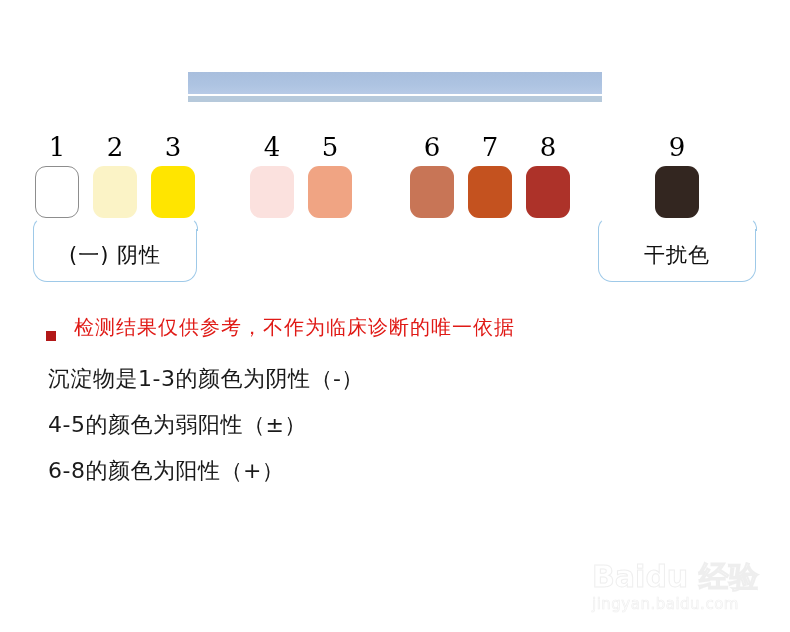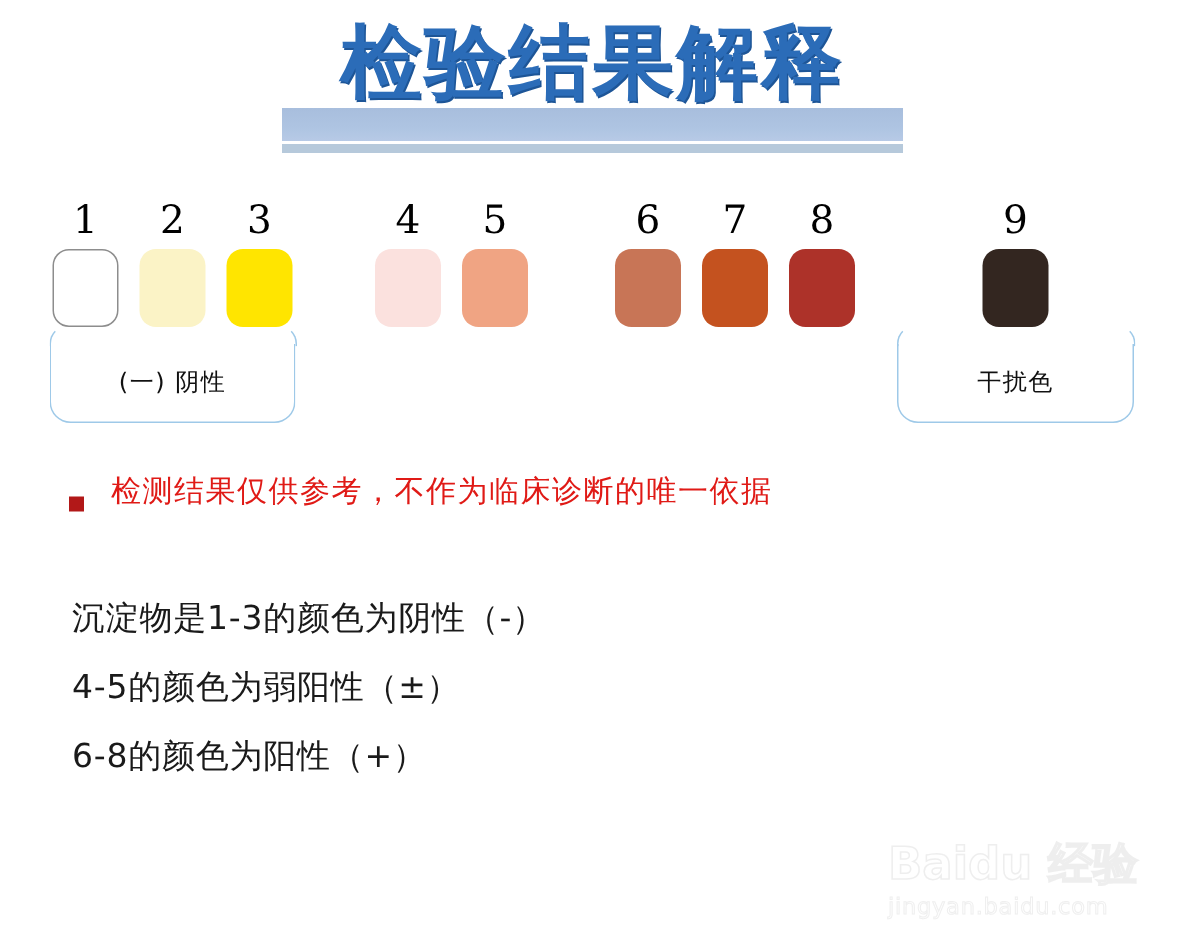--- a/index.html
+++ b/index.html
@@ -130,21 +130,21 @@
     border-radius: 12px 0 0 0;
     border-top-color: transparent;
   }
   .label-box::after {
     right: -1.5px;
     border-right: 1.5px solid #9ec9e8;
     border-radius: 0 12px 0 0;
     border-top-color: transparent;
   }
   .label-text {
-    font-size: 16px;
+    font-size: 21px;
     color: #111;
     letter-spacing: 1px;
   }
 
   
   .warning {
     position: absolute;
     left: 46px;
     top: 314px;
     display: flex;
@@ -160,21 +160,21 @@
     font-size: 20px;
     color: #e01a16;
     letter-spacing: 1px;
     white-space: nowrap;
   }
 
   
   .body-lines {
     position: absolute;
     left: 48px;
-    top: 390px;
+    top: 356px;
     width: 740px;
   }
   .body-line {
     font-size: 22px;
     line-height: 46px;
     color: #1a1a1a;
     white-space: nowrap;
     letter-spacing: 0.5px;
   }
   .body-line.note {
@@ -210,21 +210,20 @@
     line-height: 20px;
     white-space: nowrap;
   }
 </style>
 </head>
 <body>
 
 <div class="title-wrap">
   <div class="title-band"></div>
   <div class="title-band-underline"></div>
-  <div class="title-text">检验结果解释</div>
 </div>
 
 <div class="groups" id="groups-container">
     <div class="group" style="left: 33px; width: 164px;">
       <div class="swatch-row">
         <div class="swatch-cell">
           <div class="swatch-num">1</div>
           <div class="swatch-chip bordered" style="background: rgb(255, 255, 255);"></div>
         </div>
         <div class="swatch-cell">

